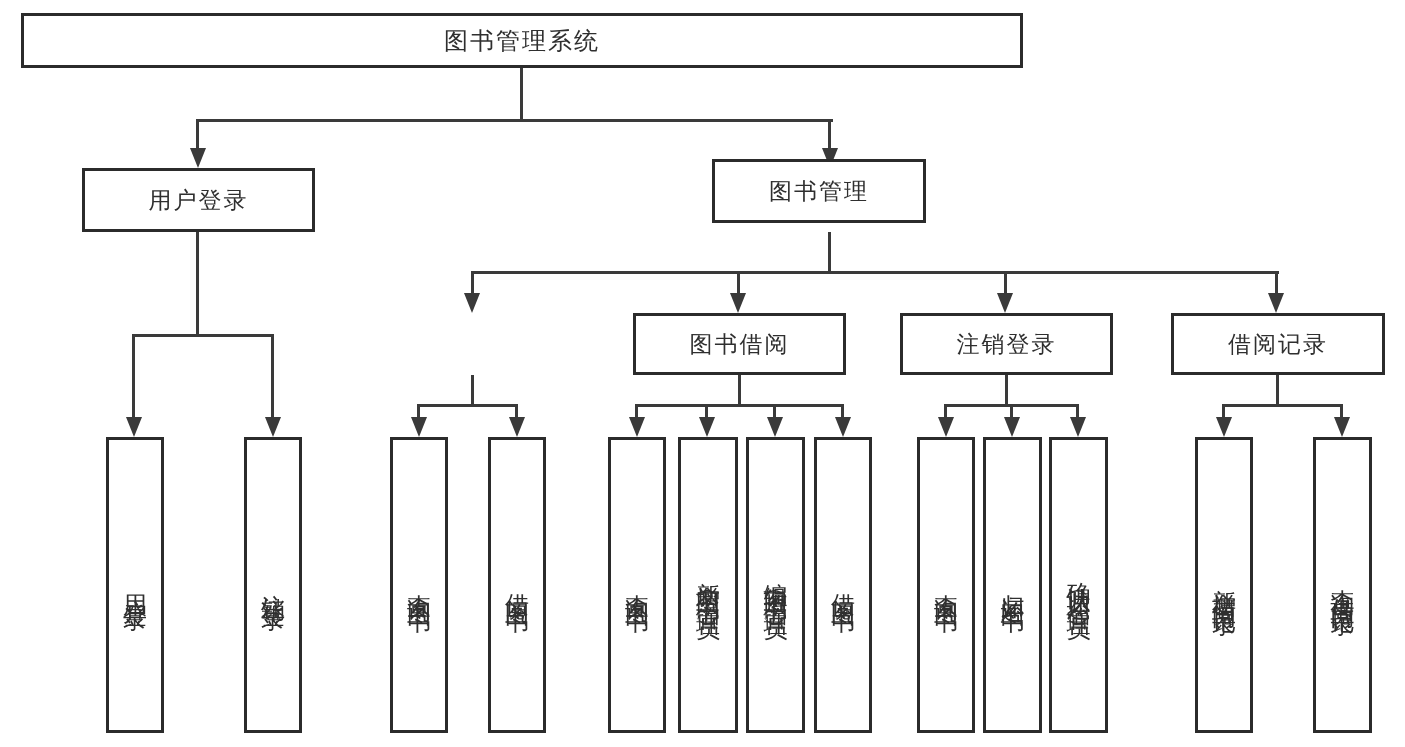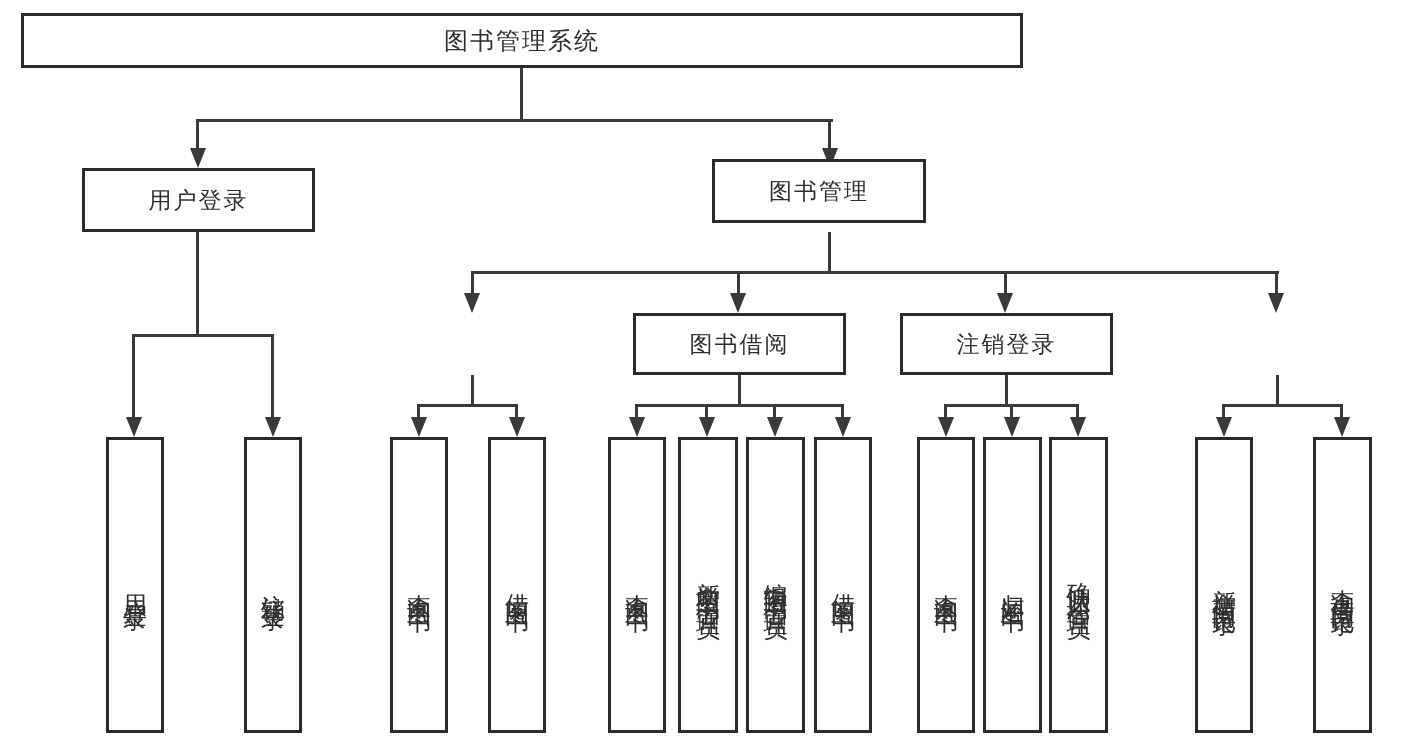--- a/index.html
+++ b/index.html
@@ -118,20 +118,23 @@
   <div class="hbox" style="left:712px;top:159px;width:214px;height:64px">
     <span>图书管理</span>
   </div>
 
   <div class="hbox" style="left:633px;top:313px;width:213px;height:62px">
     <span>图书借阅</span>
   </div>
   <div class="hbox" style="left:900px;top:313px;width:213px;height:62px">
     <span>注销登录</span>
   </div>
+  <div class="hbox" style="left:1171px;top:313px;width:214px;height:62px">
+    <span>借阅记录</span>
+  </div>
 
   <div class="leaf" style="left:106px">
     <span>用户登录</span>
   </div>
   <div class="leaf" style="left:244px">
     <span>注销登录</span>
   </div>
 
   <div class="leaf" style="left:390px">
     <span>查询图书</span>

